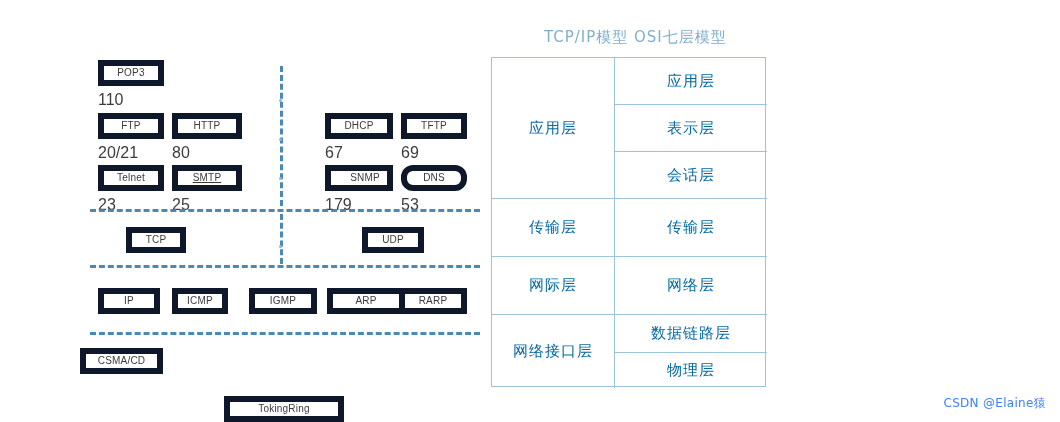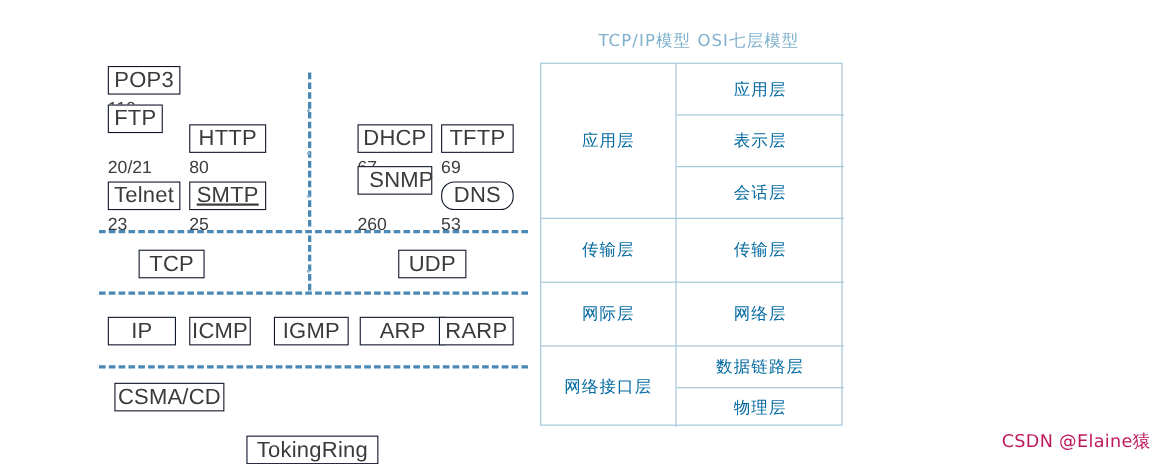--- a/index.html
+++ b/index.html
@@ -15,24 +15,24 @@
   #stage {
     position: relative;
     width: 1060px;
     height: 422px;
     background: #ffffff;
   }
 
   
   .pbox {
     position: absolute;
-    border: 1px solid #0f172a;
+    border: 6px solid #0f172a;
     background: #ffffff;
     color: #3a3a3a;
-    font-size: 20px;
+    font-size: 10px;
     line-height: 1;
     display: flex;
     align-items: center;
     justify-content: center;
     height: 26px;
     letter-spacing: .2px;
     white-space: nowrap;
   }
 
   .port {
@@ -106,75 +106,75 @@
   .lcell { border-right: 1px solid #9dc3d8; }
   .lcell.b { border-bottom: 1px solid #9dc3d8; }
   
   .rcell.b { border-bottom: 1px solid #9dc3d8; }
 
   
   #watermark {
     position: absolute;
     right: 14px;
     bottom: 10px;
-    font-size: 16px;
-    color: #be185d;
+    font-size: 12px;
+    color: #3b82f6;
     white-space: nowrap;
     letter-spacing: .3px;
     font-family: "DejaVu Sans", "Liberation Sans", sans-serif;
   }
 </style>
 </head>
 <body>
 
 <div id="stage">
 
   <div class="pbox" style="left:98px; top:60px; width:66px;">POP3</div>
   <div class="port" style="left:98px; top:92px; width:66px;">110</div>
 
-  <div class="pbox" style="left:98px; top:95px; width:50px;">FTP</div>
+  <div class="pbox" style="left:98px; top:113px; width:66px;">FTP</div>
   <div class="port" style="left:98px; top:145px; width:66px;">20/21</div>
 
   <div class="pbox" style="left:172px; top:113px; width:70px;">HTTP</div>
   <div class="port" style="left:172px; top:145px; width:70px;">80</div>
 
   <div class="pbox" style="left:98px; top:165px; width:66px;">Telnet</div>
   <div class="port" style="left:98px; top:197px; width:66px;">23</div>
 
   <div class="pbox" style="left:172px; top:165px; width:70px;text-decoration:underline;">SMTP</div>
   <div class="port" style="left:172px; top:197px; width:70px;">25</div>
 
   <div class="pbox" style="left:325px; top:113px; width:68px;">DHCP</div>
   <div class="port" style="left:325px; top:145px; width:68px;">67</div>
 
   <div class="pbox" style="left:401px; top:113px; width:66px;">TFTP</div>
   <div class="port" style="left:401px; top:145px; width:66px;">69</div>
 
-  <div class="pbox" style="left:325px; top:151px; width:68px;padding-left:12px;">SNMP</div>
-  <div class="port" style="left:325px; top:197px; width:68px;">260</div>
+  <div class="pbox" style="left:325px; top:165px; width:68px;padding-left:12px;">SNMP</div>
+  <div class="port" style="left:325px; top:197px; width:68px;">179</div>
 
   <div class="pbox" style="left:401px; top:165px; width:66px;border-radius:12px;">DNS</div>
   <div class="port" style="left:401px; top:197px; width:66px;">53</div>
 
   <div class="hdiv" style="top:209px;"></div>
 
   <div class="pbox" style="left:126px; top:227px; width:60px;">TCP</div>
   <div class="pbox" style="left:362px; top:227px; width:62px;">UDP</div>
 
   <div class="hdiv" style="top:265px;"></div>
 
   <div class="pbox" style="left:98px; top:288px; width:62px;">IP</div>
   <div class="pbox" style="left:172px; top:288px; width:56px;">ICMP</div>
   <div class="pbox" style="left:249px; top:288px; width:68px;">IGMP</div>
   <div class="pbox" style="left:327px; top:288px; width:78px;">ARP</div>
   <div class="pbox" style="left:399px; top:288px; width:68px;">RARP</div>
 
   <div class="hdiv" style="top:332px;"></div>
 
-  <div class="pbox" style="left:104px; top:348px; width:100px;">CSMA/CD</div>
+  <div class="pbox" style="left:80px; top:348px; width:83px;">CSMA/CD</div>
   <div class="pbox" style="left:224px; top:348px; width:120px;margin-top:48px;">TokingRing</div>
 
   <div class="vdiv" style="left:280px; top:66px; height:140px;"></div>
   <div class="vdot" style="left:279px; top:99px;"></div>
   <div class="vdot" style="left:279px; top:138px;"></div>
   <div class="vdot" style="left:279px; top:177px;"></div>
   <div class="vdiv" style="left:280px; top:214px; height:50px;"></div>
   <div class="vdot" style="left:279px; top:245px;"></div>
 
   <div class="col-head" style="left:499px; top:28px;margin-left:45px;">TCP/IP模型</div>

